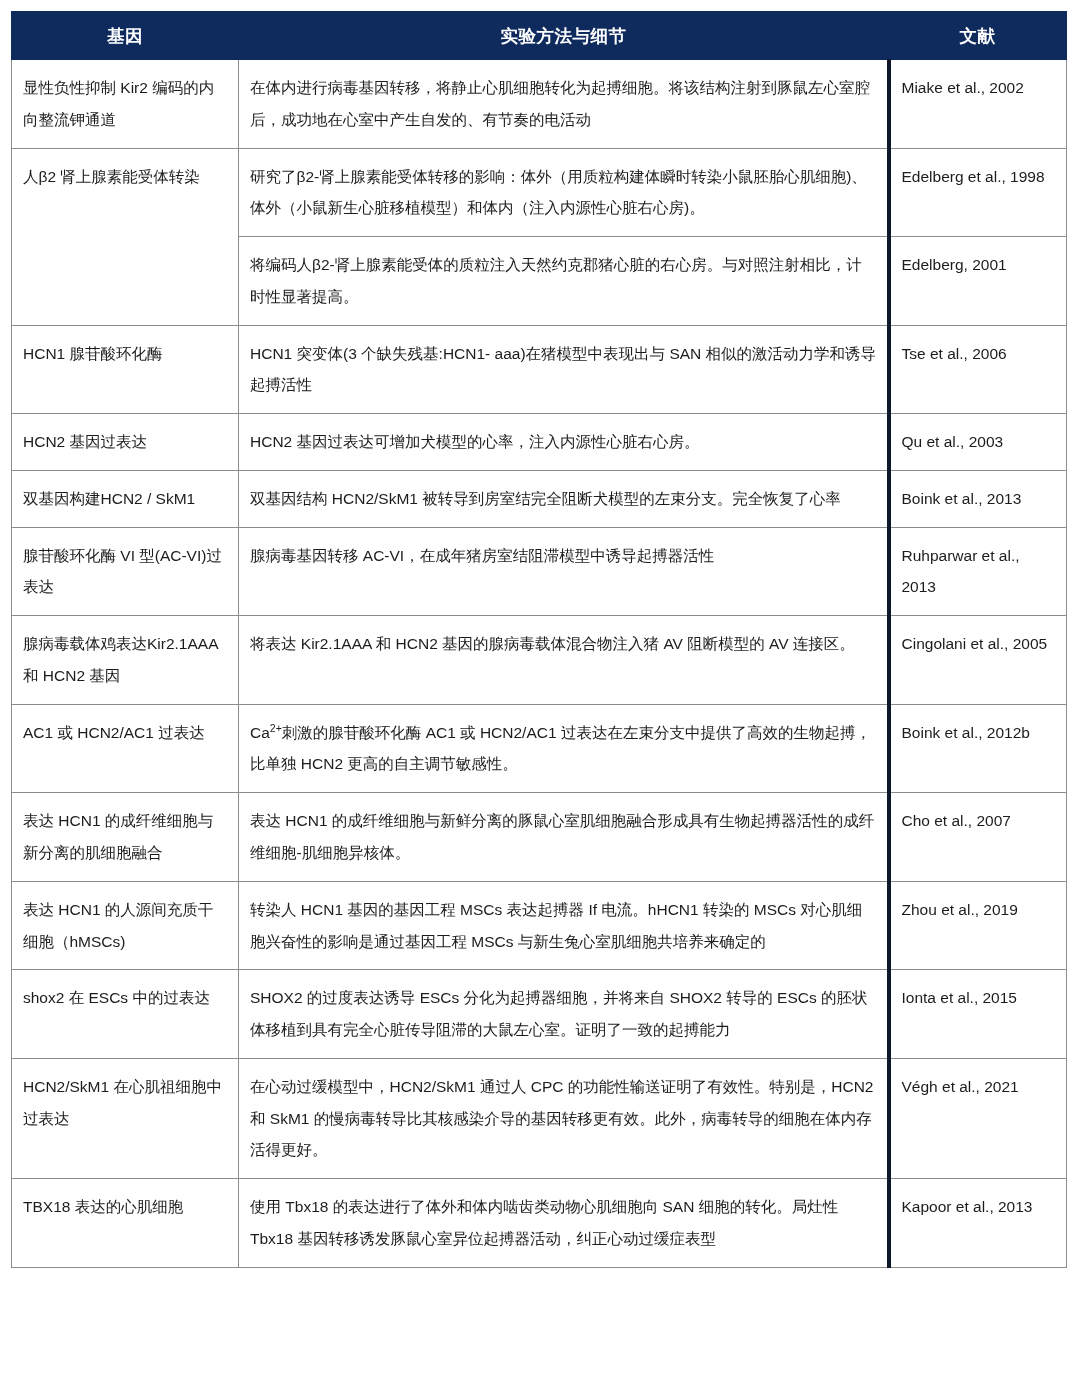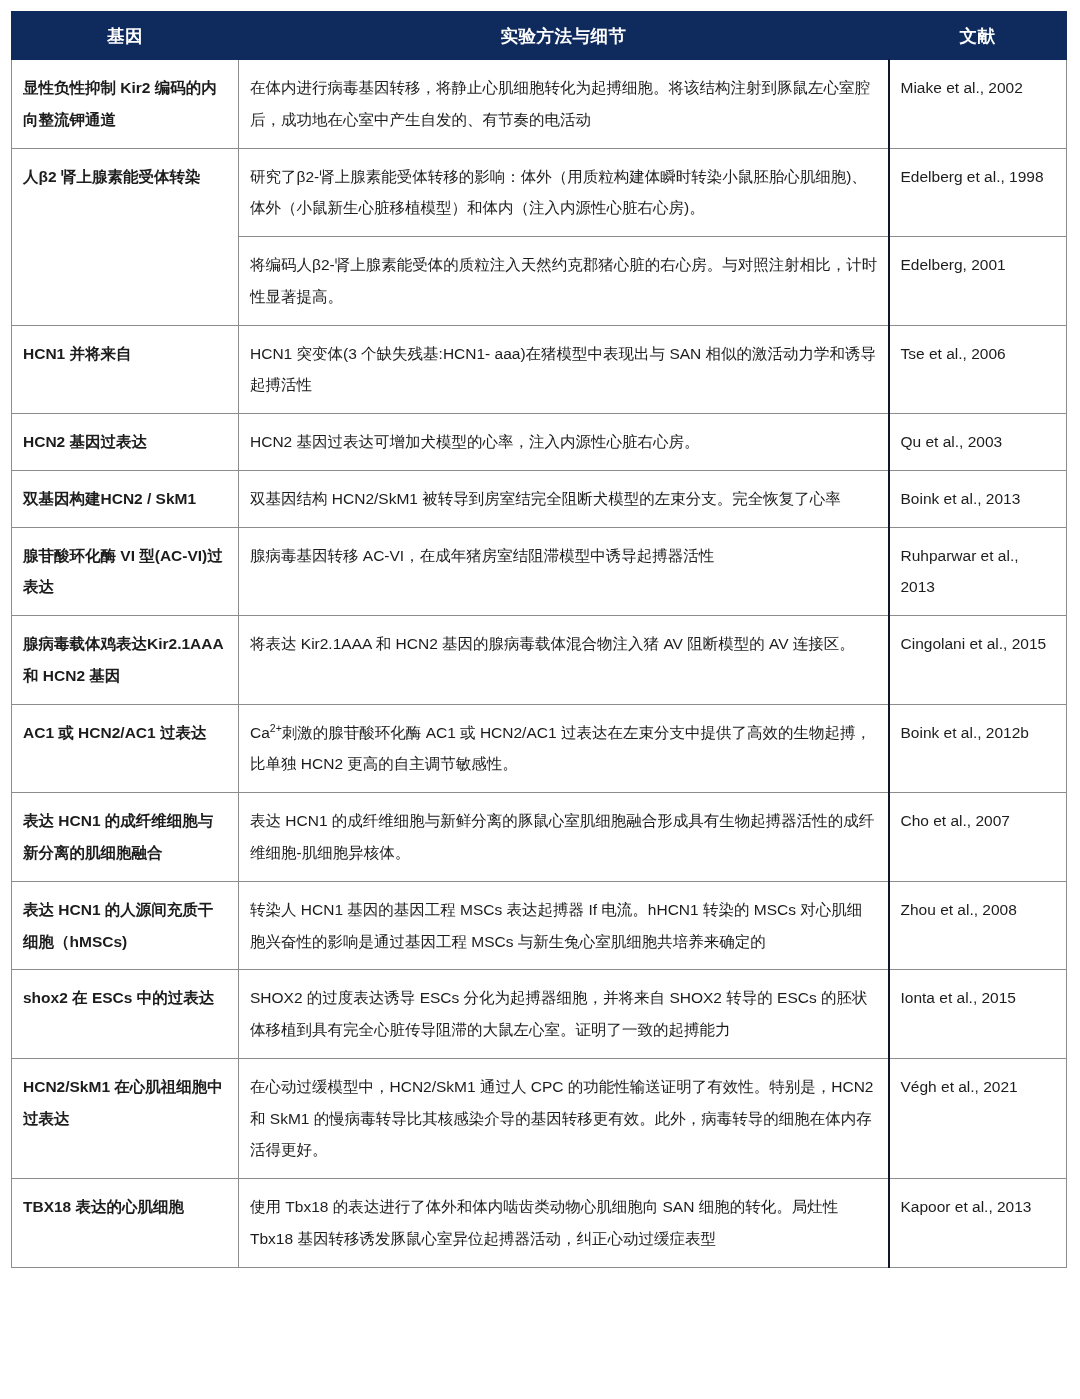--- a/index.html
+++ b/index.html
@@ -51,24 +51,23 @@
     border-bottom: 1px solid #8c8c8c;
     vertical-align: top;
     font-size: 15.5px;
     line-height: 2.05;
     padding: 12px 10px 12px 11px;
     color: #1c1c1c;
     word-break: break-word;
   }
   tbody td.gene-cell {
     border-right: 1px solid #8c8c8c;
-    font-weight: bold;
   }
   tbody td.ref-cell {
-    border-left: 2px solid #0f172a;
+    border-left: 4px solid #0f172a;
   }
   sup {
     font-size: 0.68em;
     vertical-align: super;
     line-height: 0;
   }
 </style>
 </head>
 <body>
 
@@ -95,21 +94,21 @@
         <tr>
           <td class="gene-cell" rowspan="2">人β2 肾上腺素能受体转染</td>
           <td class="method-cell">研究了β2-肾上腺素能受体转移的影响：体外（用质粒构建体瞬时转染小鼠胚胎心肌细胞)、体外（小鼠新生心脏移植模型）和体内（注入内源性心脏右心房)。</td>
           <td class="ref-cell">Edelberg et al., 1998</td>
         </tr>
         <tr>
           <td class="method-cell">将编码人β2-肾上腺素能受体的质粒注入天然约克郡猪心脏的右心房。与对照注射相比，计时性显著提高。</td>
           <td class="ref-cell">Edelberg, 2001</td>
         </tr>
         <tr>
-          <td class="gene-cell">HCN1 并将来自</td>
+          <td class="gene-cell">HCN1 腺苷酸环化酶</td>
           <td class="method-cell">HCN1 突变体(3 个缺失残基:HCN1- aaa)在猪模型中表现出与 SAN 相似的激活动力学和诱导起搏活性</td>
           <td class="ref-cell">Tse et al., 2006</td>
         </tr>
         <tr>
           <td class="gene-cell">HCN2 基因过表达</td>
           <td class="method-cell">HCN2 基因过表达可增加犬模型的心率，注入内源性心脏右心房。</td>
           <td class="ref-cell">Qu et al., 2003</td>
         </tr>
         <tr>
           <td class="gene-cell">双基因构建HCN2 / SkM1</td>
@@ -117,36 +116,36 @@
           <td class="ref-cell">Boink et al., 2013</td>
         </tr>
         <tr>
           <td class="gene-cell">腺苷酸环化酶 VI 型(AC-VI)过表达</td>
           <td class="method-cell">腺病毒基因转移 AC-VI，在成年猪房室结阻滞模型中诱导起搏器活性</td>
           <td class="ref-cell">Ruhparwar et al., 2013</td>
         </tr>
         <tr>
           <td class="gene-cell">腺病毒载体鸡表达Kir2.1AAA 和 HCN2 基因</td>
           <td class="method-cell">将表达 Kir2.1AAA 和 HCN2 基因的腺病毒载体混合物注入猪 AV 阻断模型的 AV 连接区。</td>
-          <td class="ref-cell">Cingolani et al., 2015</td>
+          <td class="ref-cell">Cingolani et al., 2005</td>
         </tr>
         <tr>
           <td class="gene-cell">AC1 或 HCN2/AC1 过表达</td>
           <td class="method-cell">Ca<sup>2+</sup>刺激的腺苷酸环化酶 AC1 或 HCN2/AC1 过表达在左束分支中提供了高效的生物起搏，比单独 HCN2 更高的自主调节敏感性。</td>
           <td class="ref-cell">Boink et al., 2012b</td>
         </tr>
         <tr>
           <td class="gene-cell">表达 HCN1 的成纤维细胞与新分离的肌细胞融合</td>
           <td class="method-cell">表达 HCN1 的成纤维细胞与新鲜分离的豚鼠心室肌细胞融合形成具有生物起搏器活性的成纤维细胞-肌细胞异核体。</td>
           <td class="ref-cell">Cho et al., 2007</td>
         </tr>
         <tr>
           <td class="gene-cell">表达 HCN1 的人源间充质干细胞（hMSCs)</td>
           <td class="method-cell">转染人 HCN1 基因的基因工程 MSCs 表达起搏器 If 电流。hHCN1 转染的 MSCs 对心肌细胞兴奋性的影响是通过基因工程 MSCs 与新生兔心室肌细胞共培养来确定的</td>
-          <td class="ref-cell">Zhou et al., 2008</td>
+          <td class="ref-cell">Zhou et al., 2019</td>
         </tr>
         <tr>
           <td class="gene-cell">shox2 在 ESCs 中的过表达</td>
           <td class="method-cell">SHOX2 的过度表达诱导 ESCs 分化为起搏器细胞，并将来自 SHOX2 转导的 ESCs 的胚状体移植到具有完全心脏传导阻滞的大鼠左心室。证明了一致的起搏能力</td>
           <td class="ref-cell">Ionta et al., 2015</td>
         </tr>
         <tr>
           <td class="gene-cell">HCN2/SkM1 在心肌祖细胞中过表达</td>
           <td class="method-cell">在心动过缓模型中，HCN2/SkM1 通过人 CPC 的功能性输送证明了有效性。特别是，HCN2 和 SkM1 的慢病毒转导比其核感染介导的基因转移更有效。此外，病毒转导的细胞在体内存活得更好。</td>
           <td class="ref-cell">Végh et al., 2021</td>

